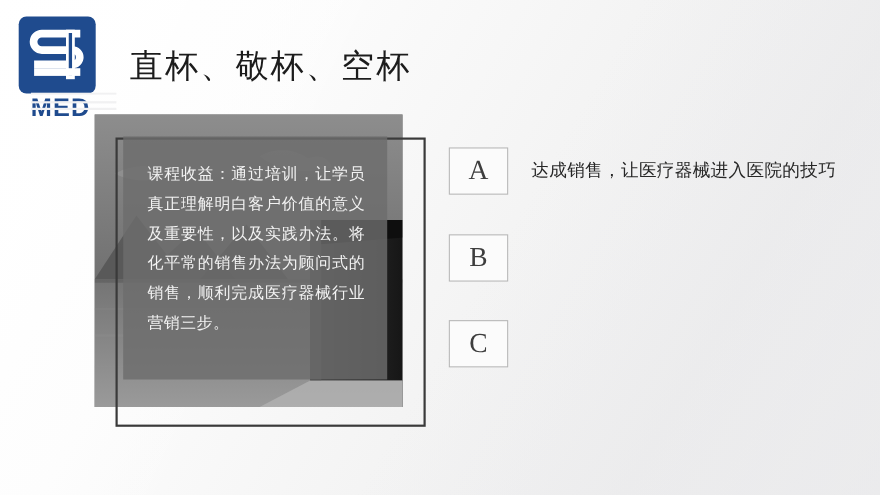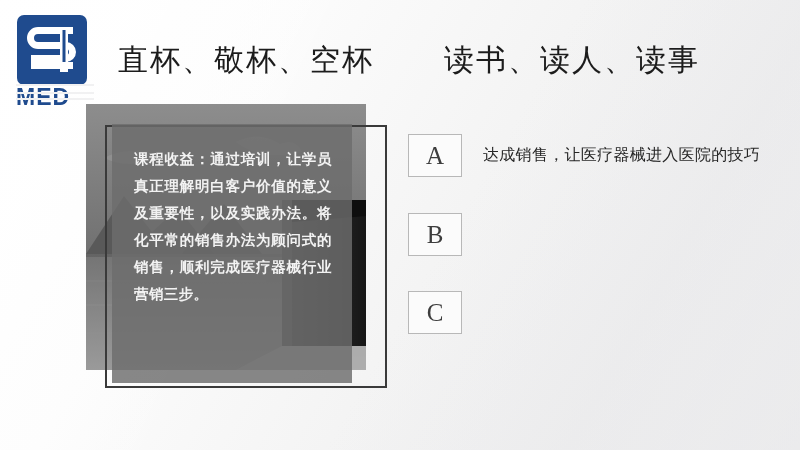--- a/index.html
+++ b/index.html
@@ -43,36 +43,36 @@
   }
   .logo-mark {
     position: absolute;
     left: 0;
     top: 0;
     width: 72px;
     height: 72px;
   }
   .logo-word {
     position: absolute;
-    left: 0;
+    left: 12px;
     top: 70px;
     width: 78px;
     height: 26px;
   }
 
   
   .headline {
     position: absolute;
     left: 118px;
     top: 34px;
     width: 640px;
     height: 52px;
     display: flex;
     align-items: center;
-    gap: 70px;
+    gap: 54px;
     white-space: nowrap;
   }
   .headline-part {
     font-family: "Liberation Serif", "DejaVu Serif", serif;
     font-size: 30px;
     letter-spacing: 2px;
     color: #1c1c1c;
   }
 
   
@@ -104,26 +104,25 @@
     box-sizing: border-box;
     background: transparent;
     z-index: 3;
     pointer-events: none;
   }
   .caption-overlay {
     position: absolute;
     left: 112px;
     top: 124px;
     width: 240px;
-    height: 259px;
+    height: 221px;
     background: rgba(108,108,108,0.82);
     z-index: 4;
     box-sizing: border-box;
     padding: 22px 20px 0 22px;
-    font-weight: bold;
   }
   .caption-text {
     color: #f2f2f2;
     font-size: 14.5px;
     line-height: 27px;
     letter-spacing: 0.4px;
     font-family: "DejaVu Sans", "Liberation Sans", sans-serif;
     text-align: justify;
   }
 
@@ -194,21 +193,20 @@
         <text x="0" y="21" font-family="Liberation Sans, sans-serif" font-size="23" font-weight="bold" fill="#1f4b8e" letter-spacing="1">MED</text>
         <rect x="0" y="8" width="78" height="2" fill="#f1f1f2"></rect>
         <rect x="0" y="14" width="78" height="2" fill="#f1f1f2"></rect>
         <rect x="0" y="0" width="78" height="2" fill="#f1f1f2"></rect>
       </svg>
     </div>
   </div>
 
   <div class="headline">
     <div class="headline-part">直杯、敬杯、空杯</div>
-    <div class="headline-part">读书、读人、读事</div>
   </div>
 
   <div class="outline-frame"></div>
 
   <div class="picture-block">
     <div class="photo">
       <svg viewBox="0 0 280 266" preserveAspectRatio="none" xmlns="http://www.w3.org/2000/svg">
         <defs>
           <linearGradient id="skyg" x1="0" y1="0" x2="0" y2="1">
             <stop offset="0%" stop-color="#8d8d8d"></stop>

